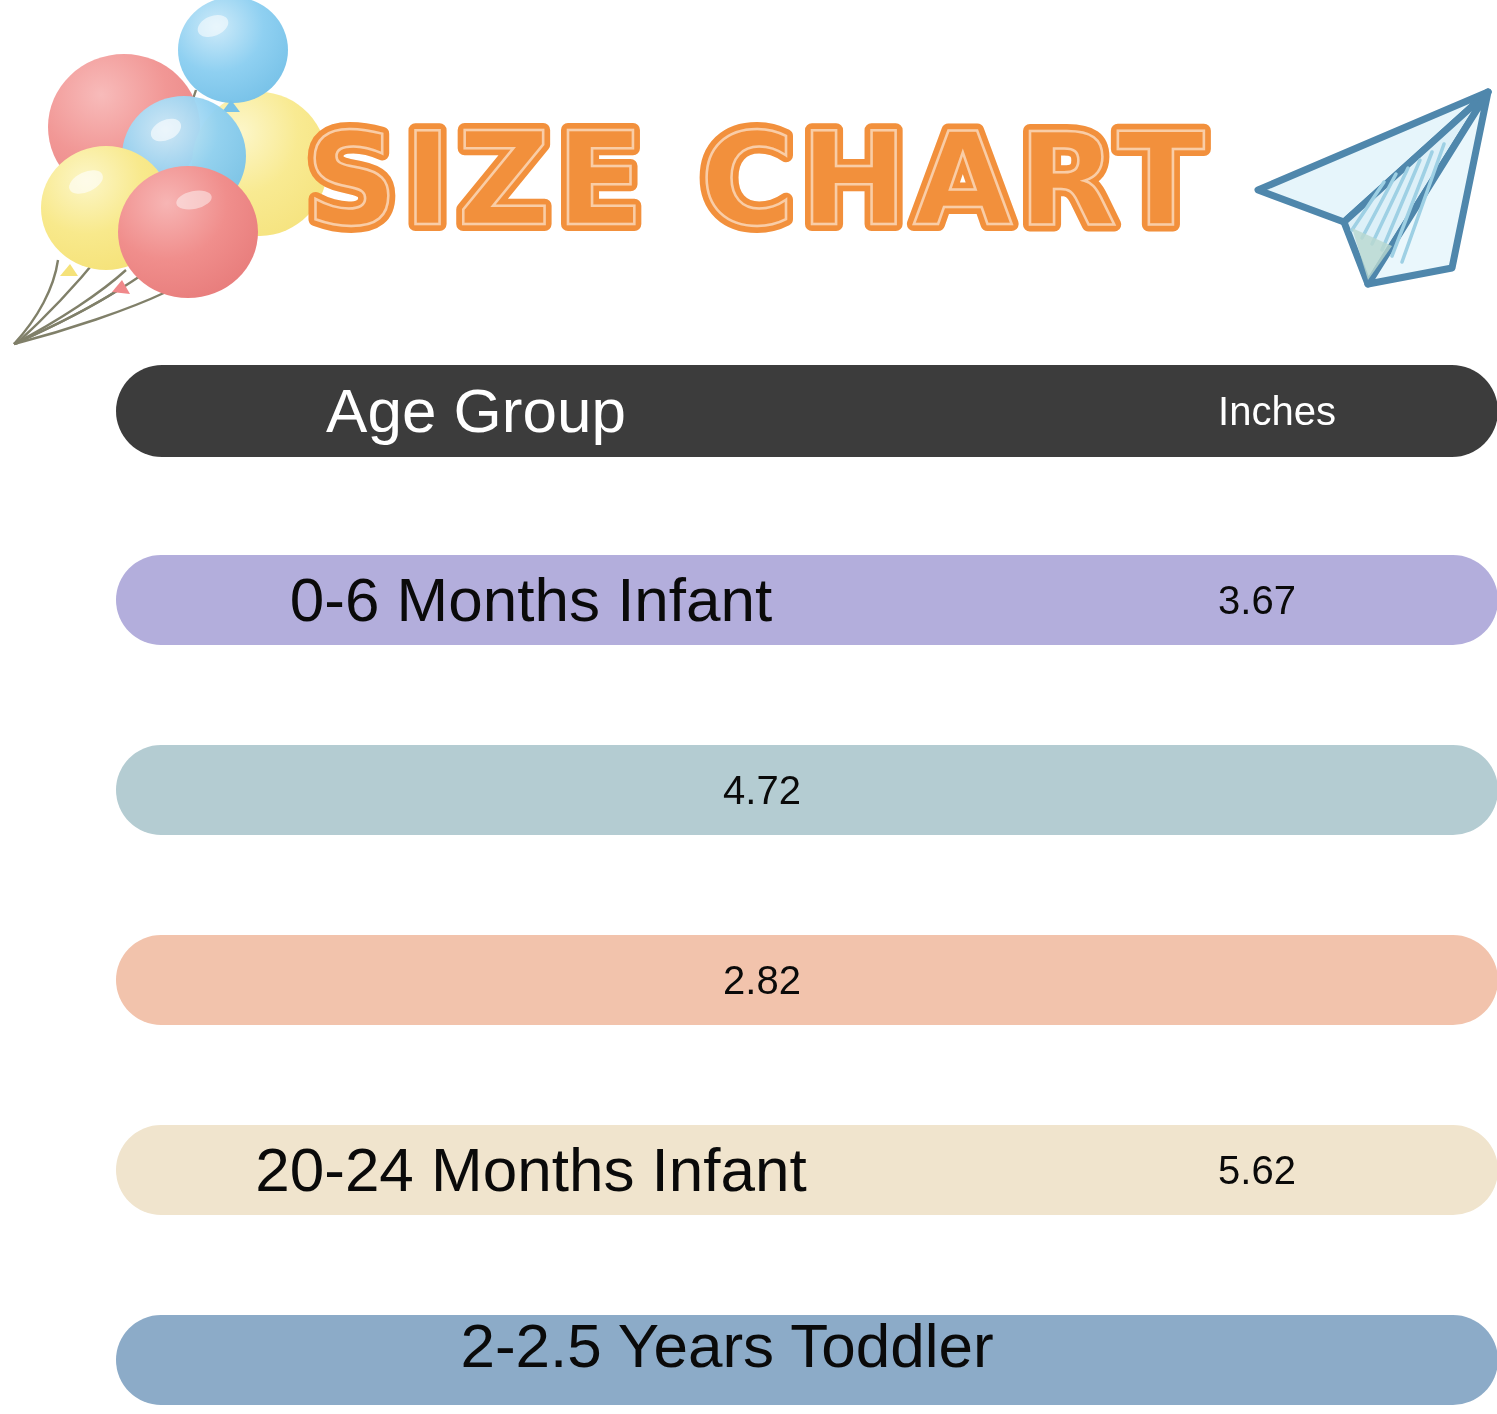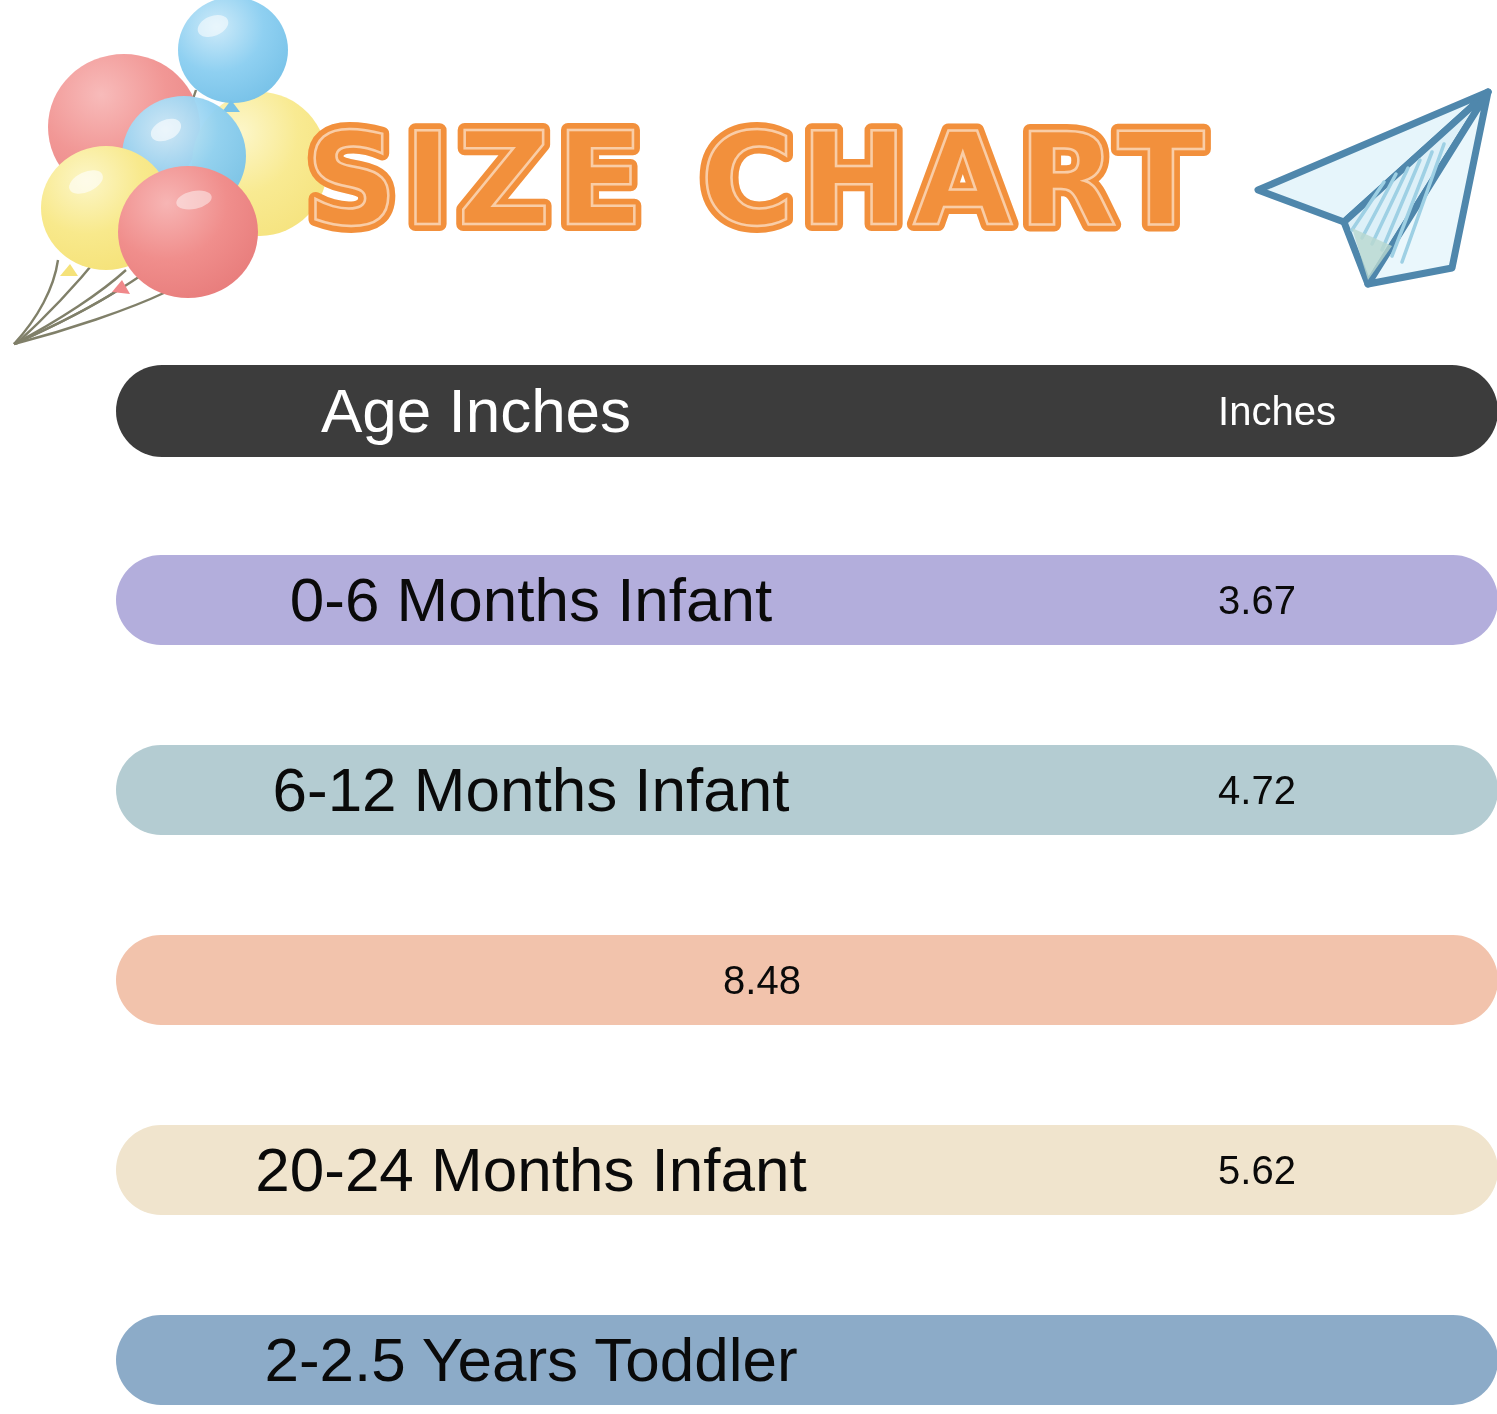--- a/index.html
+++ b/index.html
@@ -52,21 +52,21 @@
   .bar{
     position:relative;
     box-sizing:border-box;
     height:90px;
     border-radius:45px;
     display:flex;
     align-items:center;
   }
   .bar.header{height:92px;border-radius:46px;background:#3c3c3c;margin-bottom:98px;}
   .bar.row{margin-bottom:100px;}
-  .bar.row:last-child{margin-bottom:0;}
+  .bar.row:last-child{margin-bottom:0;flex-direction:column;}
 
   .cell-label{
     flex:0 0 990px;
     text-align:center;
     font-size:62px;
     line-height:1;
     color:#0a0a0a;
     white-space:nowrap;
     padding-right:160px;
     box-sizing:border-box;
@@ -165,36 +165,35 @@
   <div id="title">
     <svg viewBox="0 0 900 150" preserveAspectRatio="xMidYMid meet">
       <text class="ttext" x="450" y="112" text-anchor="middle">SIZE CHART</text>
       <text class="tgloss" x="450" y="112" text-anchor="middle">SIZE CHART</text>
     </svg>
   </div>
 
   <div id="table">
 
     <div class="bar header" style="background: rgb(60, 60, 60); color: rgb(255, 255, 255);">
-      <div class="cell-label">Age Inches</div>
+      <div class="cell-label">Age Group</div>
       <div class="cell-value">Inches</div>
     </div>
 
     <div class="bar row" style="background: rgb(179, 174, 220);">
       <div class="cell-label">0-6 Months Infant</div>
       <div class="cell-value">3.67</div>
     </div>
 
     <div class="bar row" style="background: rgb(180, 204, 210);">
-      <div class="cell-label">6-12 Months Infant</div>
       <div class="cell-value">4.72</div>
     </div>
 
     <div class="bar row" style="background: rgb(242, 195, 172);">
-      <div class="cell-value">8.48</div>
+      <div class="cell-value">2.82</div>
     </div>
 
     <div class="bar row" style="background: rgb(240, 228, 205);">
       <div class="cell-label">20-24 Months Infant</div>
       <div class="cell-value">5.62</div>
     </div>
 
     <div class="bar row" style="background: rgb(140, 171, 200);">
       <div class="cell-label">2-2.5 Years Toddler</div>
     </div>

